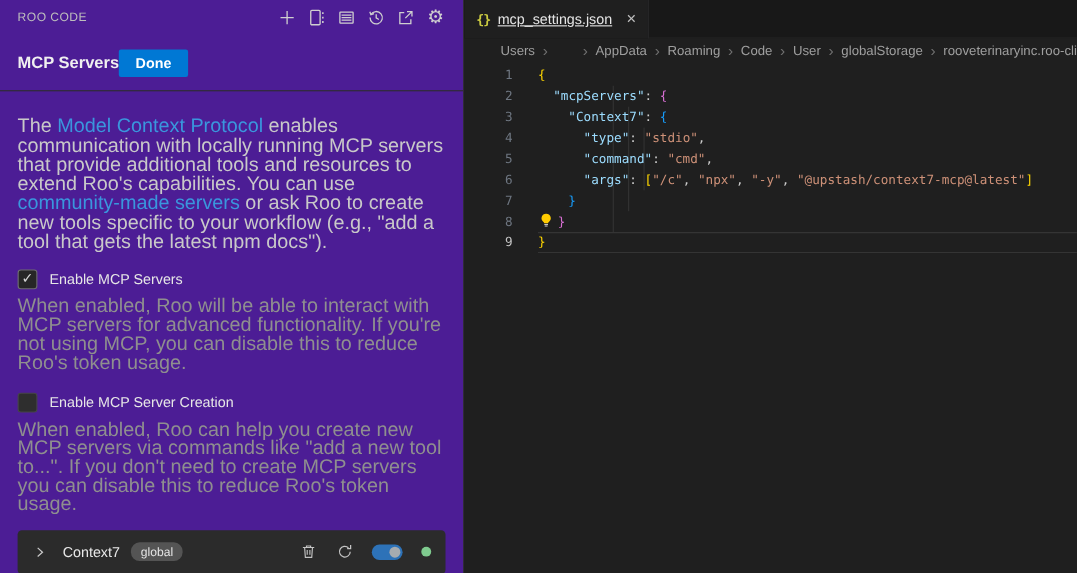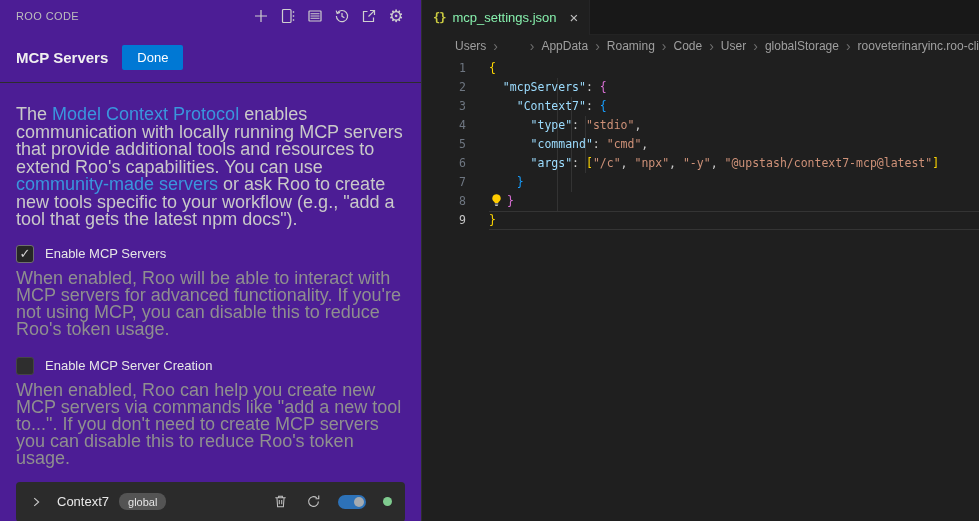--- a/index.html
+++ b/index.html
@@ -12,21 +12,21 @@
 
   .header-row { height:32px; display:flex; align-items:center; justify-content:space-between; padding:0 16px; }
   .panel-title { font-size:11px; letter-spacing:0.4px; color:#bdbdbd; }
   .toolbar { display:flex; align-items:center; gap:9px; }
   .tb-icon { width:18px; height:18px; display:flex; align-items:center; justify-content:center; color:#cfcfcf; cursor:pointer; }
   .tb-icon svg { display:block; }
   .gear-glyph { font-size:17px; line-height:18px; color:#cfcfcf; font-family:"DejaVu Sans", sans-serif; }
 
   .title-row { height:50px; display:flex; align-items:center; justify-content:flex-start; padding:0 16px; }
   .page-title { font-size:15px; font-weight:bold; color:#f0f0f0; }
-  .done-btn { background:#0078d4; color:#ffffff; font-size:13px; font-weight:normal; border:none; border-radius:2px; padding:5px 15px; cursor:pointer; font-family:inherit;margin-left:14px; }
+  .done-btn { background:#0078d4; color:#ffffff; font-size:13px; font-weight:bold; border:none; border-radius:2px; padding:5px 15px; cursor:pointer; font-family:inherit; }
 
   .hdivider { border-top:1px solid #2d2d2d; }
 
   .intro { margin:23px 16px 0 16px; font-size:18px; line-height:17.5px; color:#c9c9c9; }
   .intro .link { color:#3a96dd; cursor:pointer; }
 
   .check-row { display:flex; align-items:center; gap:11px; margin:16px 16px 0 16px; }
   .check-row.second { margin-top:19px; }
   .checkbox { width:18px; height:18px; border-radius:3px; background:#262626; border:1px solid #6f6f6f; display:flex; align-items:center; justify-content:center; cursor:pointer; flex:none; }
   .checkbox.unchecked { border-color:#454545; background:#2e2e2e; }
@@ -46,21 +46,21 @@
 
   .edit-row { display:flex; gap:8px; margin:16px 16px 0 16px; }
   .edit-btn { flex:1; height:30px; background:#2e2e2e; border:1px solid #3a3a3a; border-radius:2px; color:#e8e8e8; font-size:13px; font-weight:bold; font-family:inherit; display:flex; align-items:center; justify-content:center; gap:9px; cursor:pointer; }
   .edit-btn svg { flex:none; }
 
   
   .editor { flex:1; display:flex; flex-direction:column; background:#1f1f1f; overflow:hidden; }
   .tab-strip { height:35px; display:flex; background:#181818; flex:none; }
   .tab { display:flex; align-items:center; padding:0 11px; background:#1f1f1f; border-right:1px solid #252526; gap:7px; cursor:pointer; }
   .json-braces { color:#cbcb41; font-weight:bold; font-size:12px; letter-spacing:-1px; font-family:"DejaVu Sans Mono", monospace; }
-  .tab-name { font-size:13px; color:#86efac; }
+  .tab-name { font-size:13px; color:#e5e5e5;text-decoration:underline; }
   .tab-close { color:#c0c0c0; font-size:15px; margin-left:6px; cursor:pointer; line-height:1; }
   .tab-filler { flex:1; border-bottom:1px solid #232323; }
 
   .breadcrumb { height:22px; display:flex; align-items:center; padding-left:33px; font-size:12px; color:#9f9f9f; white-space:nowrap; overflow:hidden; flex:none; }
   .crumb { cursor:pointer; }
   .crumb-empty { display:inline-block; width:26px; }
   .crumb-sep { color:#6f6f6f; margin:0 7px; font-size:14px; line-height:1; }
 
   .code-area { position:relative; flex:1; padding-top:2px; font-family:"DejaVu Sans Mono", monospace; font-size:11.5px; cursor:text; }
   .code-line { display:flex; height:19px; line-height:19px; position:relative; }

